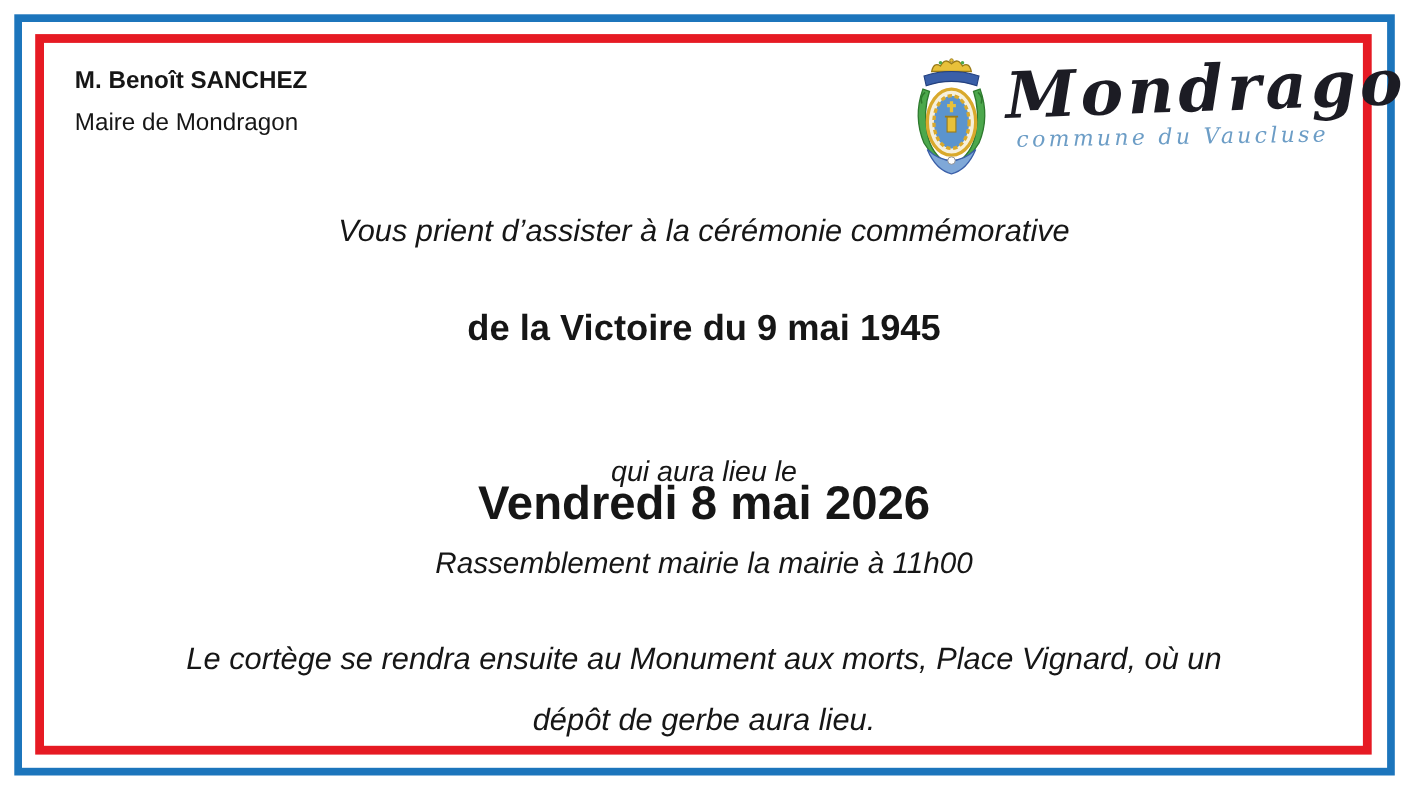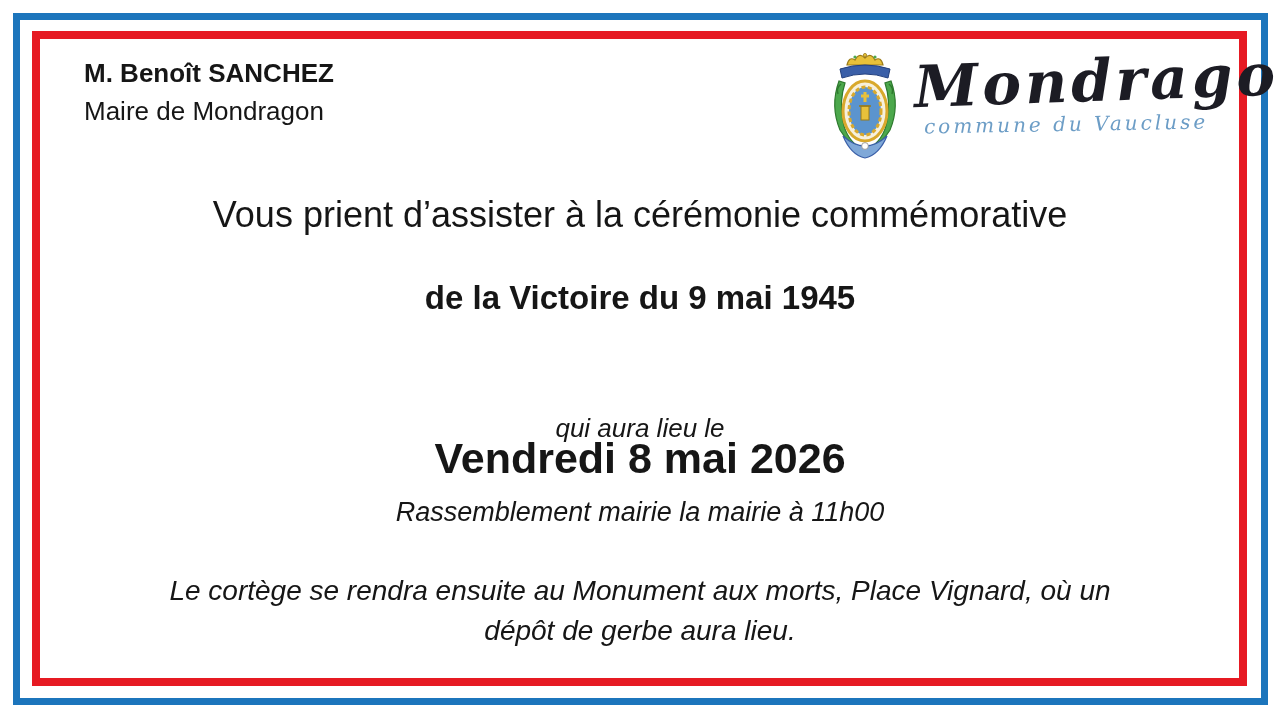--- a/index.html
+++ b/index.html
@@ -20,21 +20,21 @@
   }
   .frame-inner{
     position:absolute; left:32px; top:31px; right:33px; bottom:34px;
     border:8px solid var(--inner);
     pointer-events:none;
   }
 
   
   .sender{
     position:absolute; left:68px; top:54px;
-    font-size:26px; line-height:38px;margin-left:16px;
+    font-size:22px; line-height:38px;
   }
   .sender .name{font-weight:bold;}
 
   .logo{
     position:absolute; left:822px; top:48px; width:400px; height:120px;
   }
   .crest{position:absolute; left:6px; top:2px;}
   .town-script{
     position:absolute; left:92px; top:-2px;
     font-family:"DejaVu Serif", serif;
@@ -49,28 +49,28 @@
     font-family:"DejaVu Serif", serif;
     font-style:italic;
     font-size:20px; letter-spacing:3px;
     color:var(--sub-blue);
     white-space:nowrap;
     transform:rotate(-1deg);
   }
 
   
   .line{position:absolute; left:0; width:1280px; text-align:center;}
-  .invite   {top:194px; font-size:36px; }
+  .invite   {top:194px; font-size:28px; font-style:italic;}
   .event    {top:279px; font-size:33px; font-weight:bold;}
   .leadin   {top:365px; font-size:26px; font-style:italic;margin-top:48px;}
   .date     {top:434px; font-size:43px; font-weight:bold;}
   .assembly {top:497px; font-size:27px; font-style:italic;}
   .procession{
     top:571px; font-size:28px; font-style:italic;
-    left:140px; width:1000px; line-height:40px;
+    left:140px; width:1000px; line-height:56px;
   }
 </style>
 </head>
 <body>
 
 <div class="frame-outer"></div>
 <div class="frame-inner"></div>
 
 <div class="sender">
   <div class="name">M. Benoît SANCHEZ</div>

